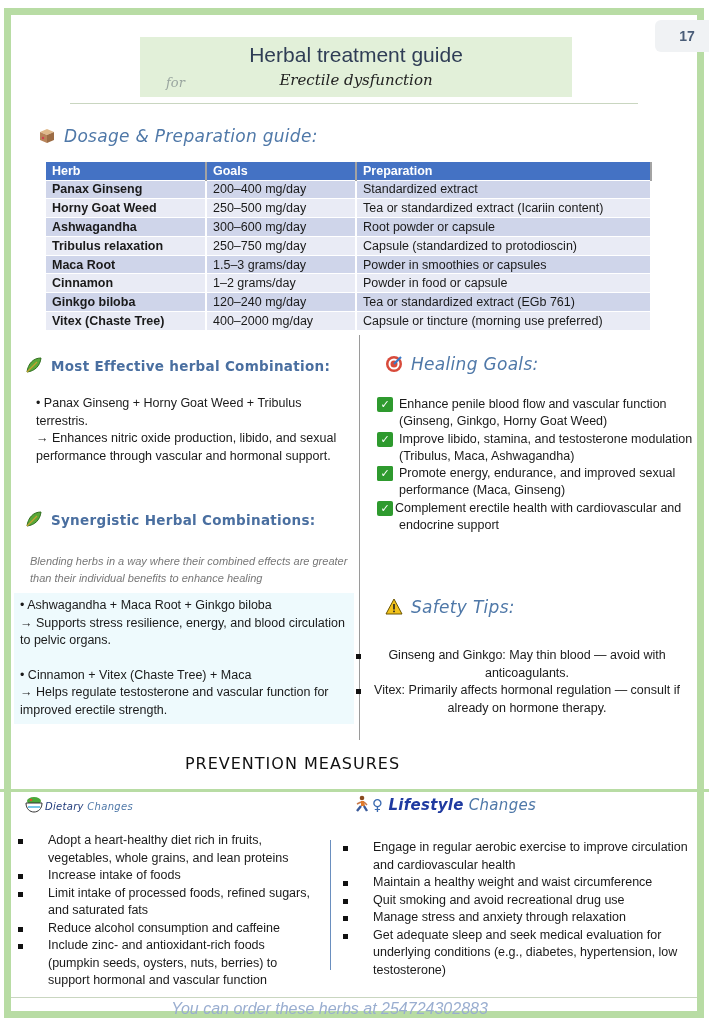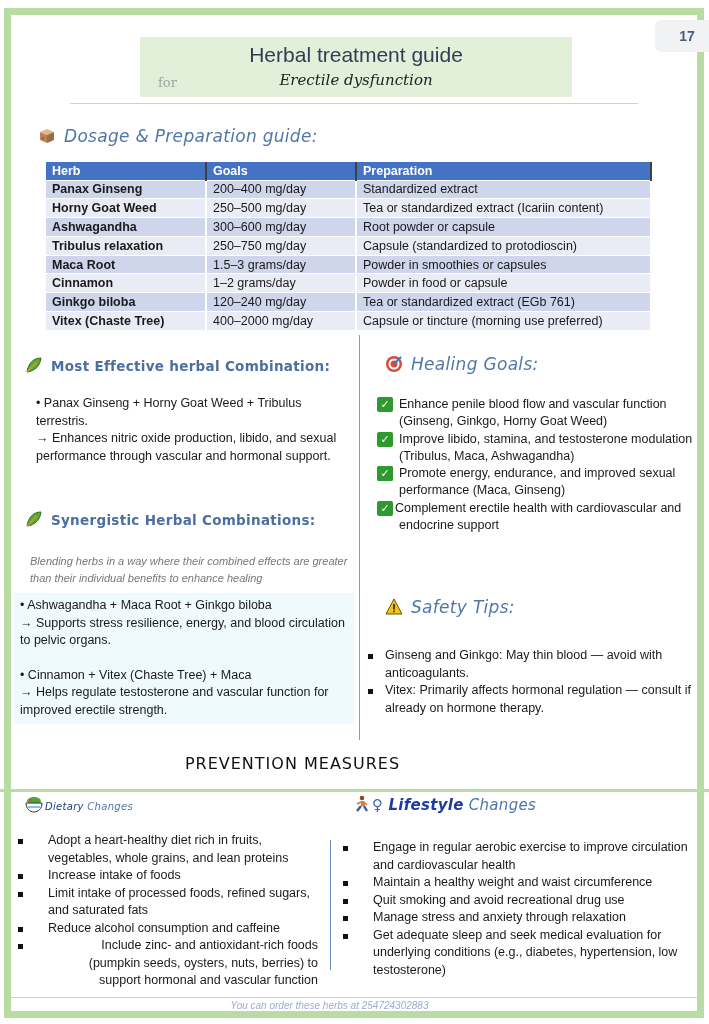--- a/index.html
+++ b/index.html
@@ -18,22 +18,22 @@
 
   .title-box {
     position: absolute; left: 140px; top: 37px; width: 432px; height: 60px;
     background: #e2f0d9;
   }
   .title-main {
     position: absolute; left: 0; top: 6px; width: 100%; text-align: center;
     font-size: 21px; color: #2f3d55;
   }
   .title-for {
-    position: absolute; left: 18px; top: 38px; font-size: 13px;
-    color: #9aa6a0; font-family: "DejaVu Serif", serif;
+    position: absolute; left: 26px; top: 38px; font-size: 13px;
+    font-style: italic; color: #9aa6a0; font-family: "DejaVu Serif", serif;
   }
   .title-sub {
     position: absolute; left: 0; top: 34px; width: 100%; text-align: center;
     font-size: 15px; font-style: italic; color: #222;
     font-family: "DejaVu Serif", serif;
   }
   .title-rule {
     position: absolute; left: 70px; top: 103px; width: 568px; height: 1px;
     background: #c9d6c0;
   }
@@ -47,21 +47,21 @@
   .icon-box {
     display: inline-block; width: 18px; height: 18px; vertical-align: -3px; margin-right: 8px;
   }
 
   table.dosage {
     position: absolute; left: 46px; top: 162px; width: 606px;
     border-collapse: collapse; font-size: 12.5px;
   }
   table.dosage th {
     background: #4472c4; color: #fff; text-align: left; font-weight: bold;
-    padding: 1px 6px; height: 18px; border-right: 2px solid #404040;
+    padding: 1px 6px; height: 18px; border-right: 2px solid #a3a3a3;
   }
   table.dosage td { padding: 0 6px; height: 18.8px; border-right: 2px solid #fff; border-top: 1px solid #fff; }
   table.dosage tr.odd td { background: #cfd5ea; }
   table.dosage tr.even td { background: #e9ebf5; }
   table.dosage td.herb { font-weight: bold; width: 160px; }
   table.dosage td.dose { width: 150px; }
 
   .col-divider {
     position: absolute; left: 359px; top: 335px; width: 1px; height: 405px; background: #9a9a9a;
   }
@@ -99,21 +99,21 @@
     position: absolute; left: 0; top: 789px; width: 709px; height: 3px; background: #b8dca4;
   }
   .sub-divider {
     position: absolute; left: 330px; top: 840px; width: 1px; height: 130px; background: #6a8fbf;
   }
   .footer-rule {
     position: absolute; left: 11px; top: 997px; width: 686px; height: 1px; background: #c9d6c0;
   }
   .footer-text {
     position: absolute; left: 0; top: 1000px; width: 659px; text-align: center;
-    font-size: 10px; font-style: italic; color: #9aaed0;
+    font-size: 16px; font-style: italic; color: #9aaed0;
   }
 </style>
 </head>
 <body>
 
 <div class="page-frame"></div>
 
 <div class="page-number">17</div>
 
 <div class="title-box">
@@ -243,21 +243,21 @@
 
 <div class="section-heading" style="left:385px; top:597px;">
   <span class="icon-box">
     <svg width="18" height="18" viewBox="0 0 18 18">
         <polygon points="9,1 17,16 1,16" fill="#f2c21b" stroke="#6a5400" stroke-width="1"></polygon>
         <rect x="8.2" y="6" width="1.6" height="5.5" fill="#222"></rect>
         <rect x="8.2" y="12.6" width="1.6" height="1.6" fill="#222"></rect>
       </svg>
   </span><span>Safety Tips:</span>
 </div>
-<ul class="square-list body-text" style="left:368px; top:647px; width:325px;">
+<ul class="square-list body-text" style="left:356px; top:647px; width:325px;text-align:center;">
   <li style="padding-left:17px;"><span class="sq" style="left:0;"></span><span>Ginseng and Ginkgo: May thin blood — avoid with anticoagulants.</span></li>
   <li style="padding-left:17px;"><span class="sq" style="left:0;"></span><span>Vitex: Primarily affects hormonal regulation — consult if already on hormone therapy.</span></li>
 </ul>
 
 <div class="prevention-title">PREVENTION MEASURES</div>
 <div class="prevention-rule"></div>
 
 <div class="section-heading" style="left:25px; top:795px; font-size:10px;">
   <span class="icon-box" style="margin-right:2px;">
     <svg width="18" height="18" viewBox="0 0 18 18">
@@ -278,21 +278,21 @@
         <path d="M9,7 L5,9 M12,7 L15,10" stroke="#c87a4a" stroke-width="1.6"></path>
       </svg>
   </span><span style="color:#3a6ab0; font-style:normal;">♀</span> <span style="color:#1f3aa0; font-weight:bold;">Lifestyle</span> <span>Changes</span>
 </div>
 
 <ul class="square-list body-text" style="left:18px; top:832px; width:300px;">
   <li style="padding-left:30px;"><span class="sq" style="left:0;"></span><span>Adopt a heart-healthy diet rich in fruits, vegetables, whole grains, and lean proteins</span></li>
   <li style="padding-left:30px;"><span class="sq" style="left:0;"></span><span>Increase intake of foods</span></li>
   <li style="padding-left:30px;"><span class="sq" style="left:0;"></span><span>Limit intake of processed foods, refined sugars, and saturated fats</span></li>
   <li style="padding-left:30px;"><span class="sq" style="left:0;"></span><span>Reduce alcohol consumption and caffeine</span></li>
-  <li style="padding-left:30px;text-align:right;"><span class="sq" style="left:0;"></span><span>Include zinc- and antioxidant-rich foods (pumpkin seeds, oysters, nuts, berries) to support hormonal and vascular function</span></li>
+  <li style="padding-left:30px;"><span class="sq" style="left:0;"></span><span>Include zinc- and antioxidant-rich foods (pumpkin seeds, oysters, nuts, berries) to support hormonal and vascular function</span></li>
 </ul>
 
 <div class="sub-divider"></div>
 
 <ul class="square-list body-text" style="left:343px; top:839px; width:345px;">
   <li style="padding-left:30px;"><span class="sq" style="left:0;"></span><span>Engage in regular aerobic exercise to improve circulation and cardiovascular health</span></li>
   <li style="padding-left:30px;"><span class="sq" style="left:0;"></span><span>Maintain a healthy weight and waist circumference</span></li>
   <li style="padding-left:30px;"><span class="sq" style="left:0;"></span><span>Quit smoking and avoid recreational drug use</span></li>
   <li style="padding-left:30px;"><span class="sq" style="left:0;"></span><span>Manage stress and anxiety through relaxation</span></li>
   <li style="padding-left:30px;"><span class="sq" style="left:0;"></span><span>Get adequate sleep and seek medical evaluation for underlying conditions (e.g., diabetes, hypertension, low testosterone)</span></li>

